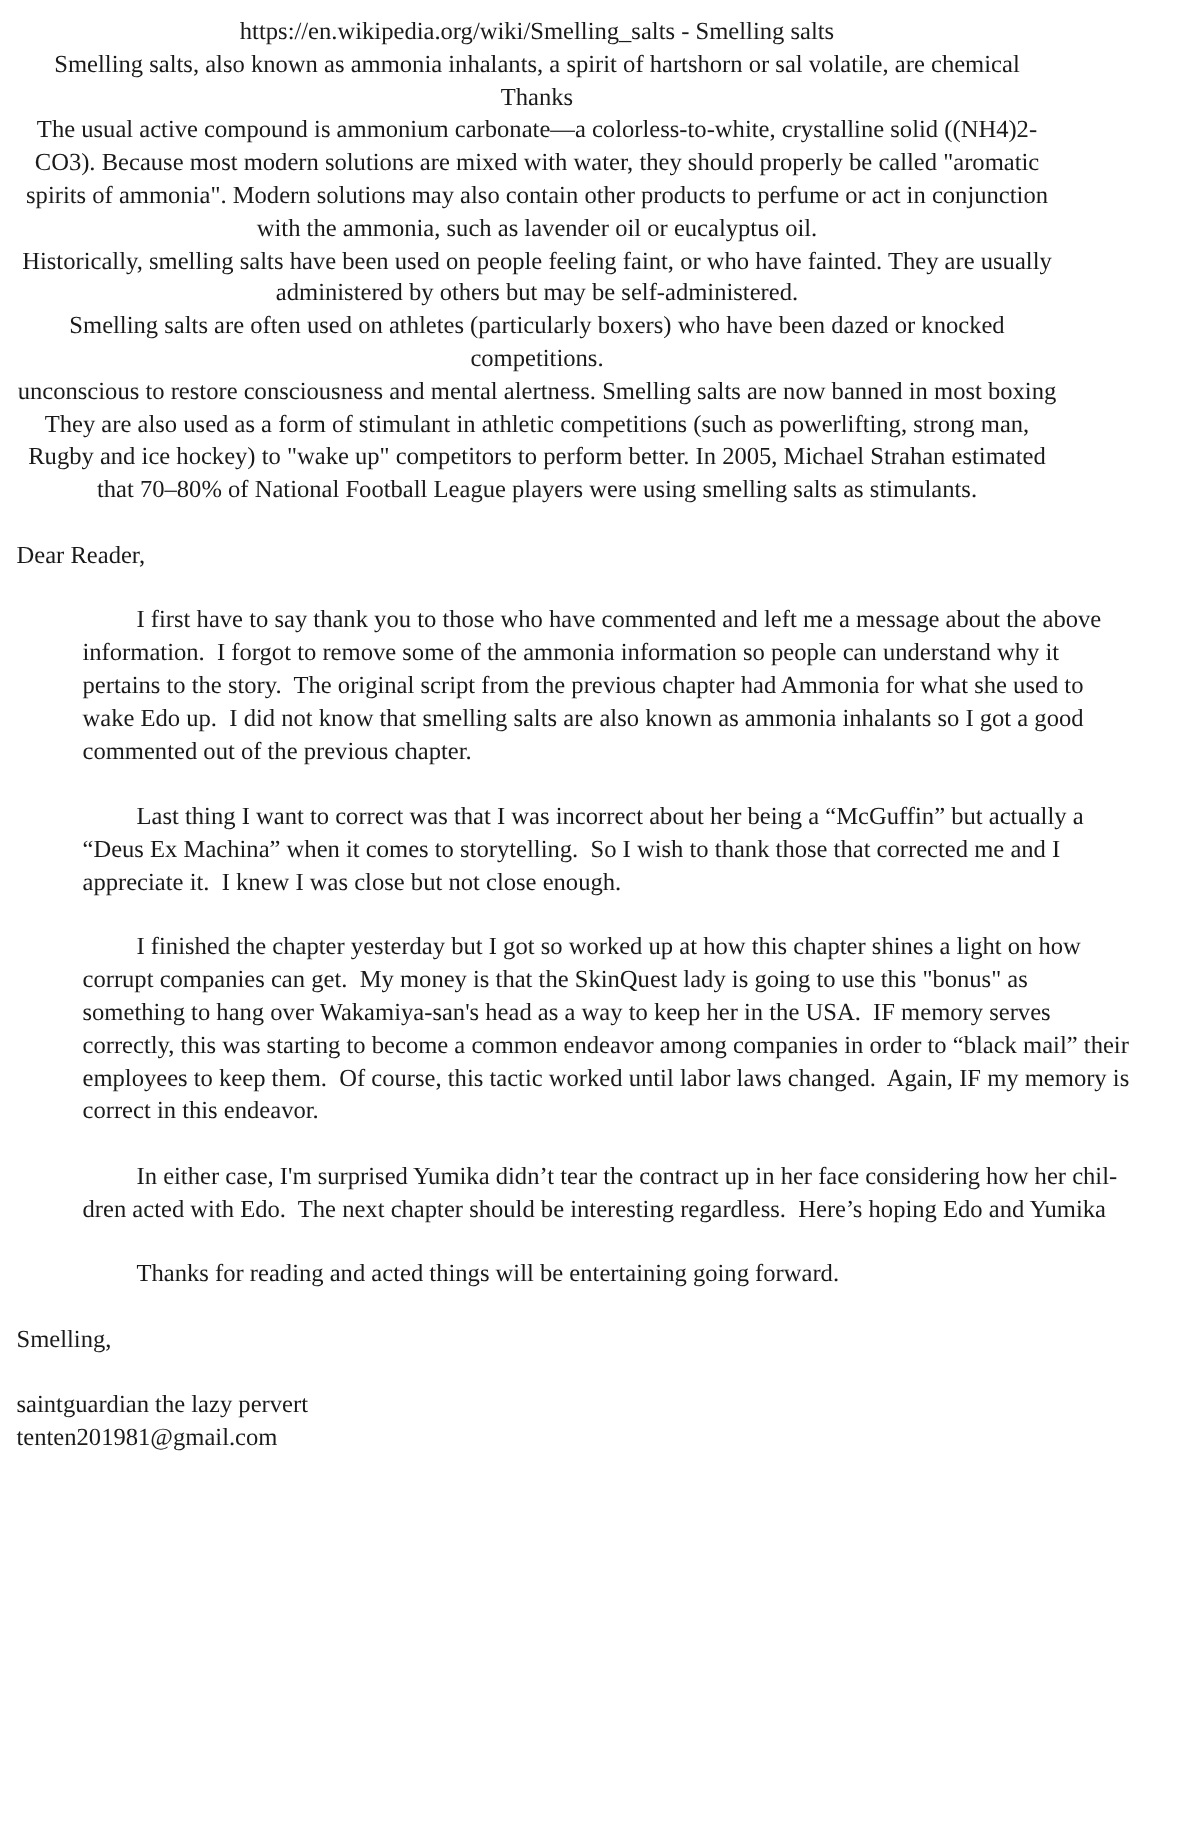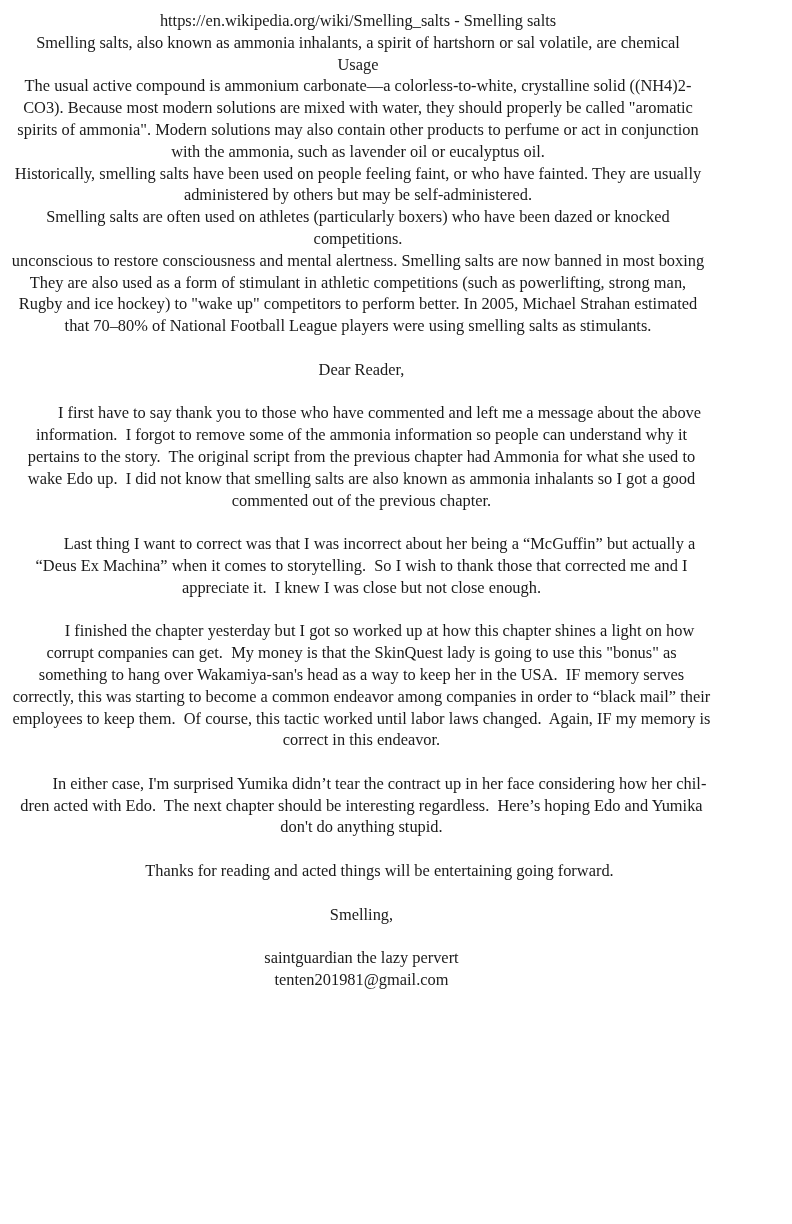--- a/index.html
+++ b/index.html
@@ -24,47 +24,48 @@
   .wiki {
     padding-top: 10px;
     text-align: center;
   }
   .wiki .wline {
     white-space: pre;
   }
   .letter {
     padding-left: 11px;
     padding-right: 4px;
-    text-align: center;
+    text-align: left;
   }
   .para {
     margin: 21.8px 0 0 0;
   }
   .lline {
     white-space: pre;
+    margin-left: 44px;
   }
   .lline.first {
     padding-left: 36px;
   }
   .sig-block {
     margin-top: 21.8px;
   }
   .sig-block div {
     white-space: pre;
   }
 </style>
 </head>
 <body>
 
 <div class="page">
 
   <section class="wiki">
       <div class="wline first">https://en.wikipedia.org/wiki/Smelling_salts - Smelling salts</div>
       <div class="wline">Smelling salts, also known as ammonia inhalants, a spirit of hartshorn or sal volatile, are chemical</div>
-      <div class="wline">Usage</div>
+      <div class="wline">Thanks</div>
       <div class="wline">The usual active compound is ammonium carbonate—a colorless-to-white, crystalline solid ((NH4)2-</div>
       <div class="wline">CO3). Because most modern solutions are mixed with water, they should properly be called "aromatic</div>
       <div class="wline">spirits of ammonia". Modern solutions may also contain other products to perfume or act in conjunction</div>
       <div class="wline">with the ammonia, such as lavender oil or eucalyptus oil.</div>
       <div class="wline">Historically, smelling salts have been used on people feeling faint, or who have fainted. They are usually</div>
       <div class="wline">administered by others but may be self-administered.</div>
       <div class="wline">Smelling salts are often used on athletes (particularly boxers) who have been dazed or knocked</div>
       <div class="wline">competitions.</div>
       <div class="wline">unconscious to restore consciousness and mental alertness. Smelling salts are now banned in most boxing</div>
       <div class="wline">They are also used as a form of stimulant in athletic competitions (such as powerlifting, strong man,</div>
@@ -95,21 +96,20 @@
         <div class="lline">corrupt companies can get.  My money is that the SkinQuest lady is going to use this "bonus" as</div>
         <div class="lline">something to hang over Wakamiya-san's head as a way to keep her in the USA.  IF memory serves</div>
         <div class="lline">correctly, this was starting to become a common endeavor among companies in order to “black mail” their</div>
         <div class="lline">employees to keep them.  Of course, this tactic worked until labor laws changed.  Again, IF my memory is</div>
         <div class="lline">correct in this endeavor.</div>
       </div>
 
     <div class="para">
         <div class="lline first">In either case, I'm surprised Yumika didn’t tear the contract up in her face considering how her chil-</div>
         <div class="lline">dren acted with Edo.  The next chapter should be interesting regardless.  Here’s hoping Edo and Yumika</div>
-        <div class="lline">don't do anything stupid.</div>
       </div>
 
     <div class="para">
         <div class="lline first">Thanks for reading and acted things will be entertaining going forward.</div>
       </div>
 
     <div class="para closing">Smelling,</div>
 
     <div class="sig-block">
       <div>saintguardian the lazy pervert</div>

